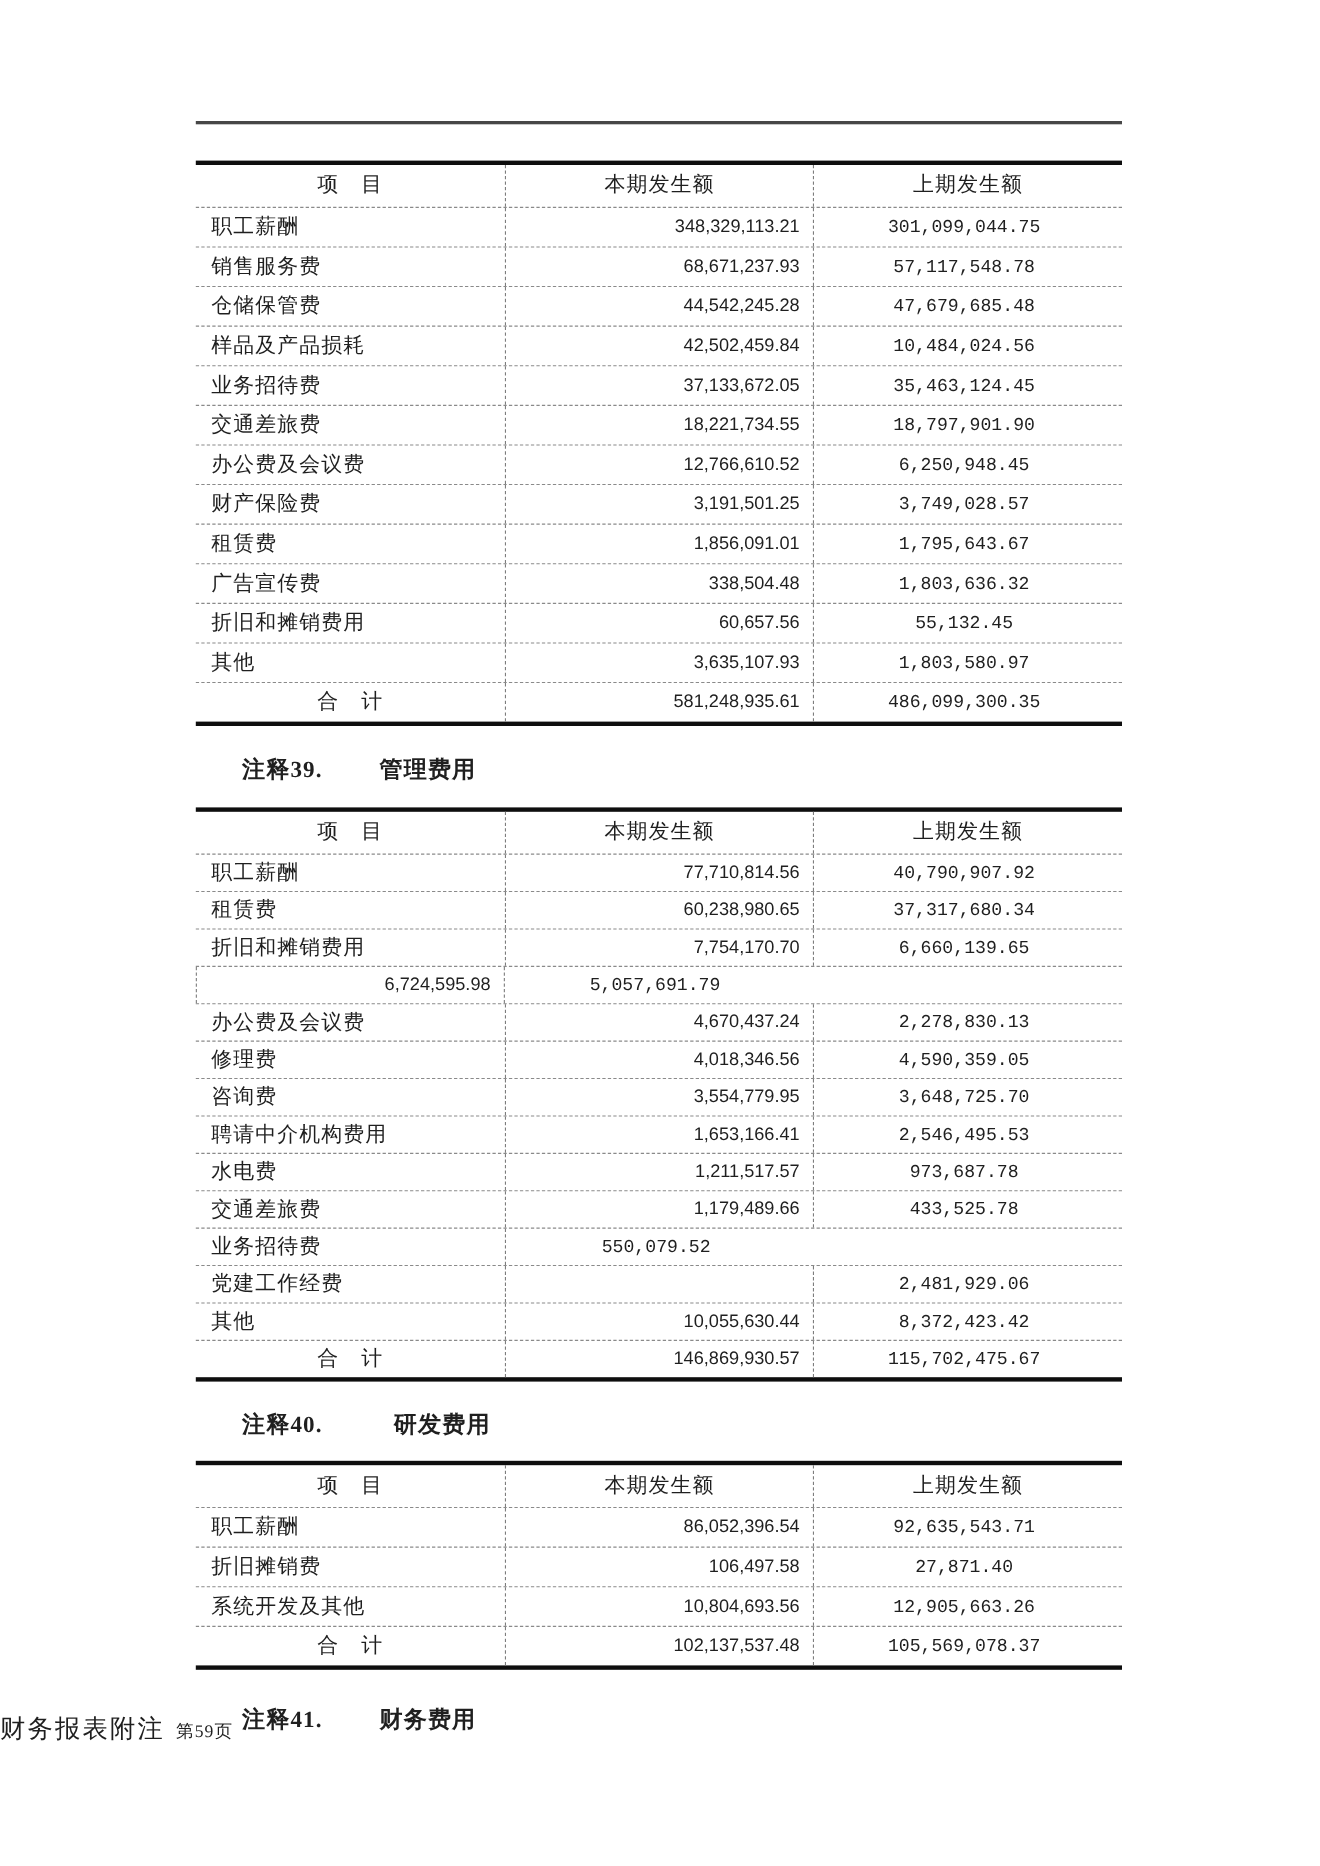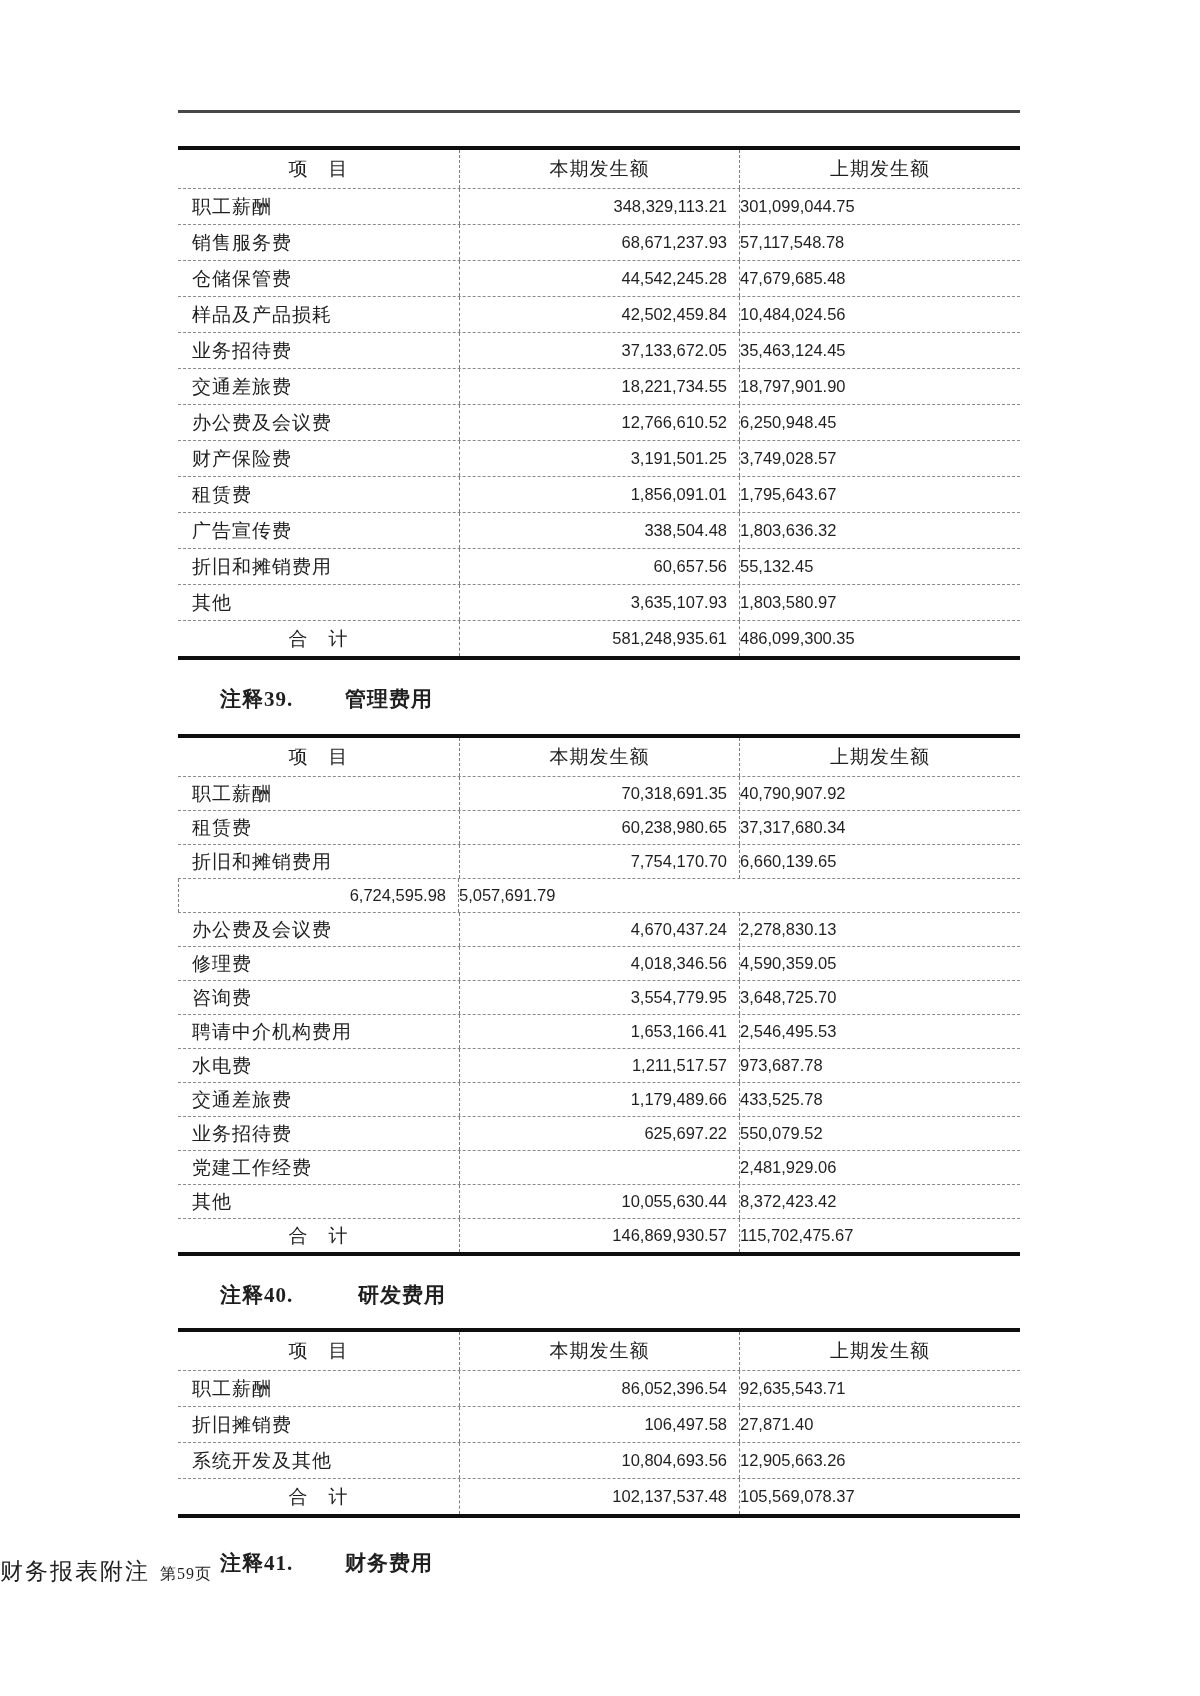--- a/index.html
+++ b/index.html
@@ -28,23 +28,23 @@
     background:#fff;
   }
   .t-row { display:flex; width:100%; }
   .t-row + .t-row { border-top:1px dashed #8a8a8a; }
   .cell { box-sizing:border-box; overflow:hidden; white-space:nowrap; }
   .c0 { width:281px; padding-left:14px; text-align:left;
         font-size:19px; letter-spacing:1px; }
   .c1 { width:280px; padding-right:12px; text-align:right;
         border-left:1px dashed #7d7d7d;
         font-family:"Liberation Sans","DejaVu Sans",sans-serif; font-size:16.5px; }
-  .c2 { width:281px; padding-right:7px;  text-align:left;
+  .c2 { width:281px; padding-right:7px;  text-align:center;
         border-left:1px dashed #7d7d7d;
-        font-family:Liberation Sans, sans-serif; font-size:16.5px; }
+        font-family:Liberation Mono, monospace; font-size:16.5px; }
   .t-head .c0, .t-head .c1, .t-head .c2 {
     text-align:center; padding:0;
     font-family:"Liberation Serif","DejaVu Serif",serif;
     font-size:19px; letter-spacing:1px;
   }
   .t-total .c0 { text-align:center; padding-left:0; }
   .rows-35 .t-row { height:35px; line-height:35px; }
   .rows-35 .t-head { height:38px; line-height:38px; }
   .rows-33 .t-row { height:33px; line-height:33px; }
   .rows-33 .t-head { height:38px; line-height:38px; }
@@ -159,21 +159,21 @@
     </div>
 
     <section class="fin-table rows-33 t2">
         <div class="t-row t-head">
           <div class="cell c0">项　目</div>
           <div class="cell c1">本期发生额</div>
           <div class="cell c2">上期发生额</div>
         </div>
         <div class="t-row">
           <div class="cell c0">职工薪酬</div>
-          <div class="cell c1">70,318,691.35</div>
+          <div class="cell c1">77,710,814.56</div>
           <div class="cell c2">40,790,907.92</div>
         </div>
         <div class="t-row">
           <div class="cell c0">租赁费</div>
           <div class="cell c1">60,238,980.65</div>
           <div class="cell c2">37,317,680.34</div>
         </div>
         <div class="t-row">
           <div class="cell c0">折旧和摊销费用</div>
           <div class="cell c1">7,754,170.70</div>
@@ -208,21 +208,20 @@
           <div class="cell c1">1,211,517.57</div>
           <div class="cell c2">973,687.78</div>
         </div>
         <div class="t-row">
           <div class="cell c0">交通差旅费</div>
           <div class="cell c1">1,179,489.66</div>
           <div class="cell c2">433,525.78</div>
         </div>
         <div class="t-row">
           <div class="cell c0">业务招待费</div>
-          <div class="cell c1">625,697.22</div>
           <div class="cell c2">550,079.52</div>
         </div>
         <div class="t-row">
           <div class="cell c0">党建工作经费</div>
           <div class="cell c1"></div>
           <div class="cell c2">2,481,929.06</div>
         </div>
         <div class="t-row">
           <div class="cell c0">其他</div>
           <div class="cell c1">10,055,630.44</div>

